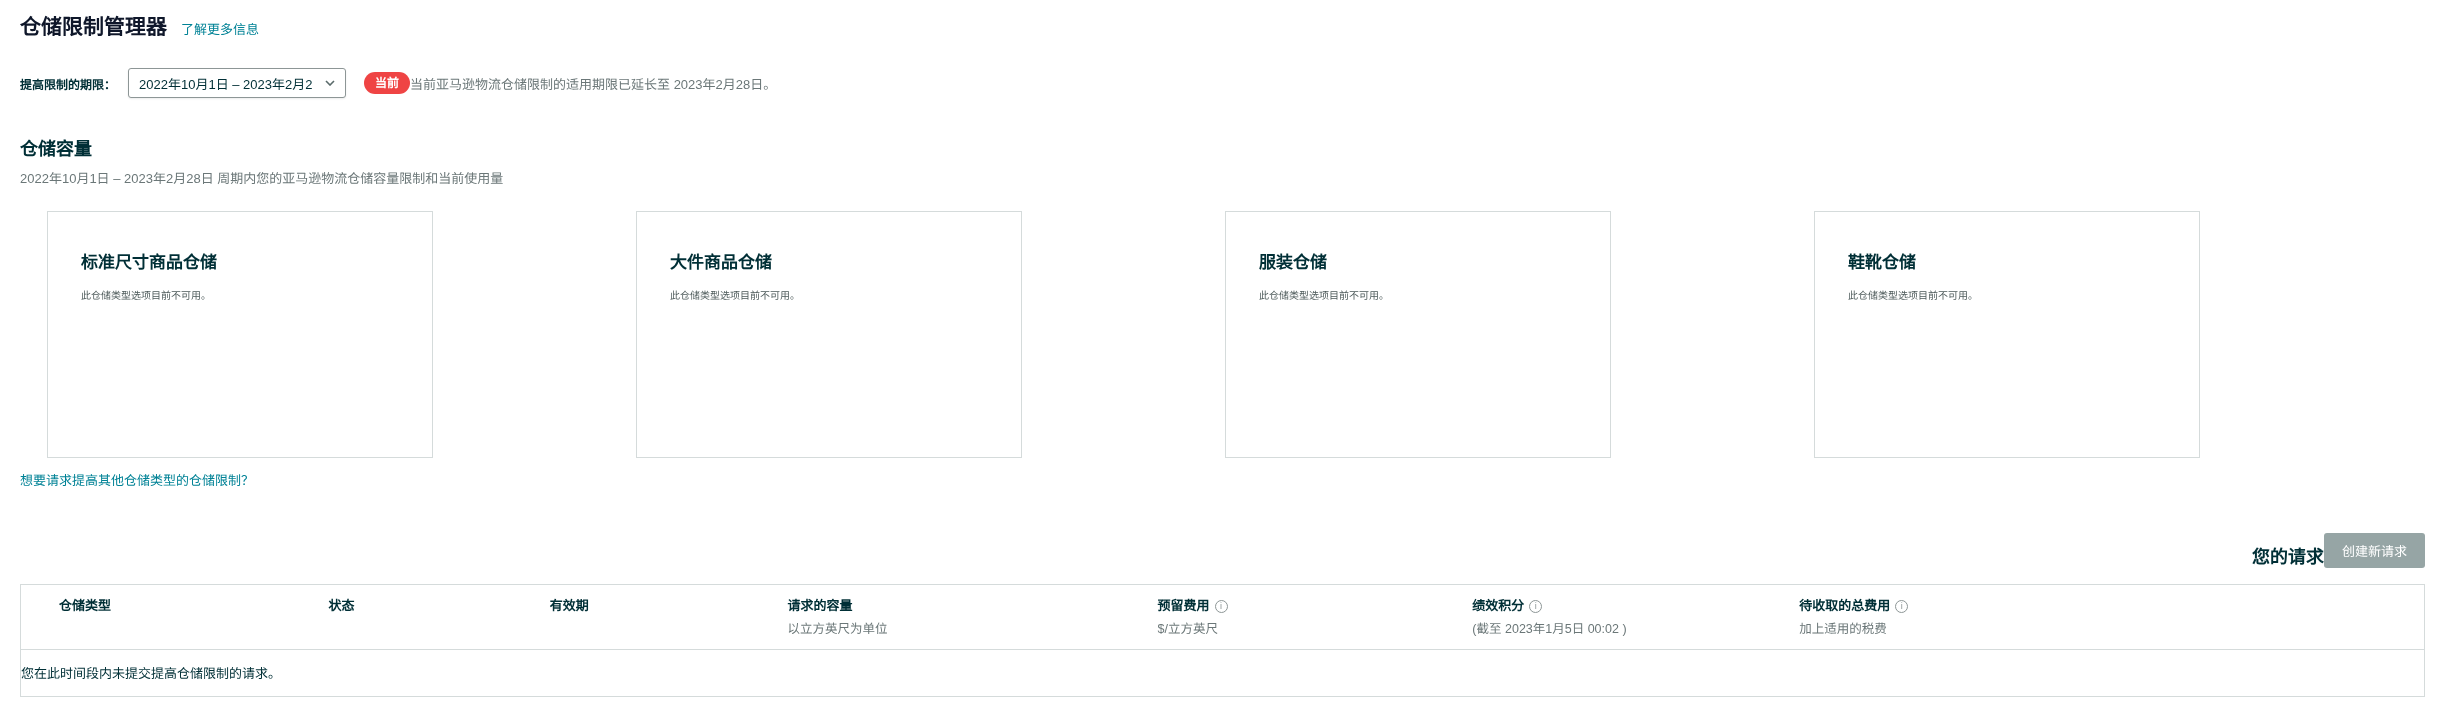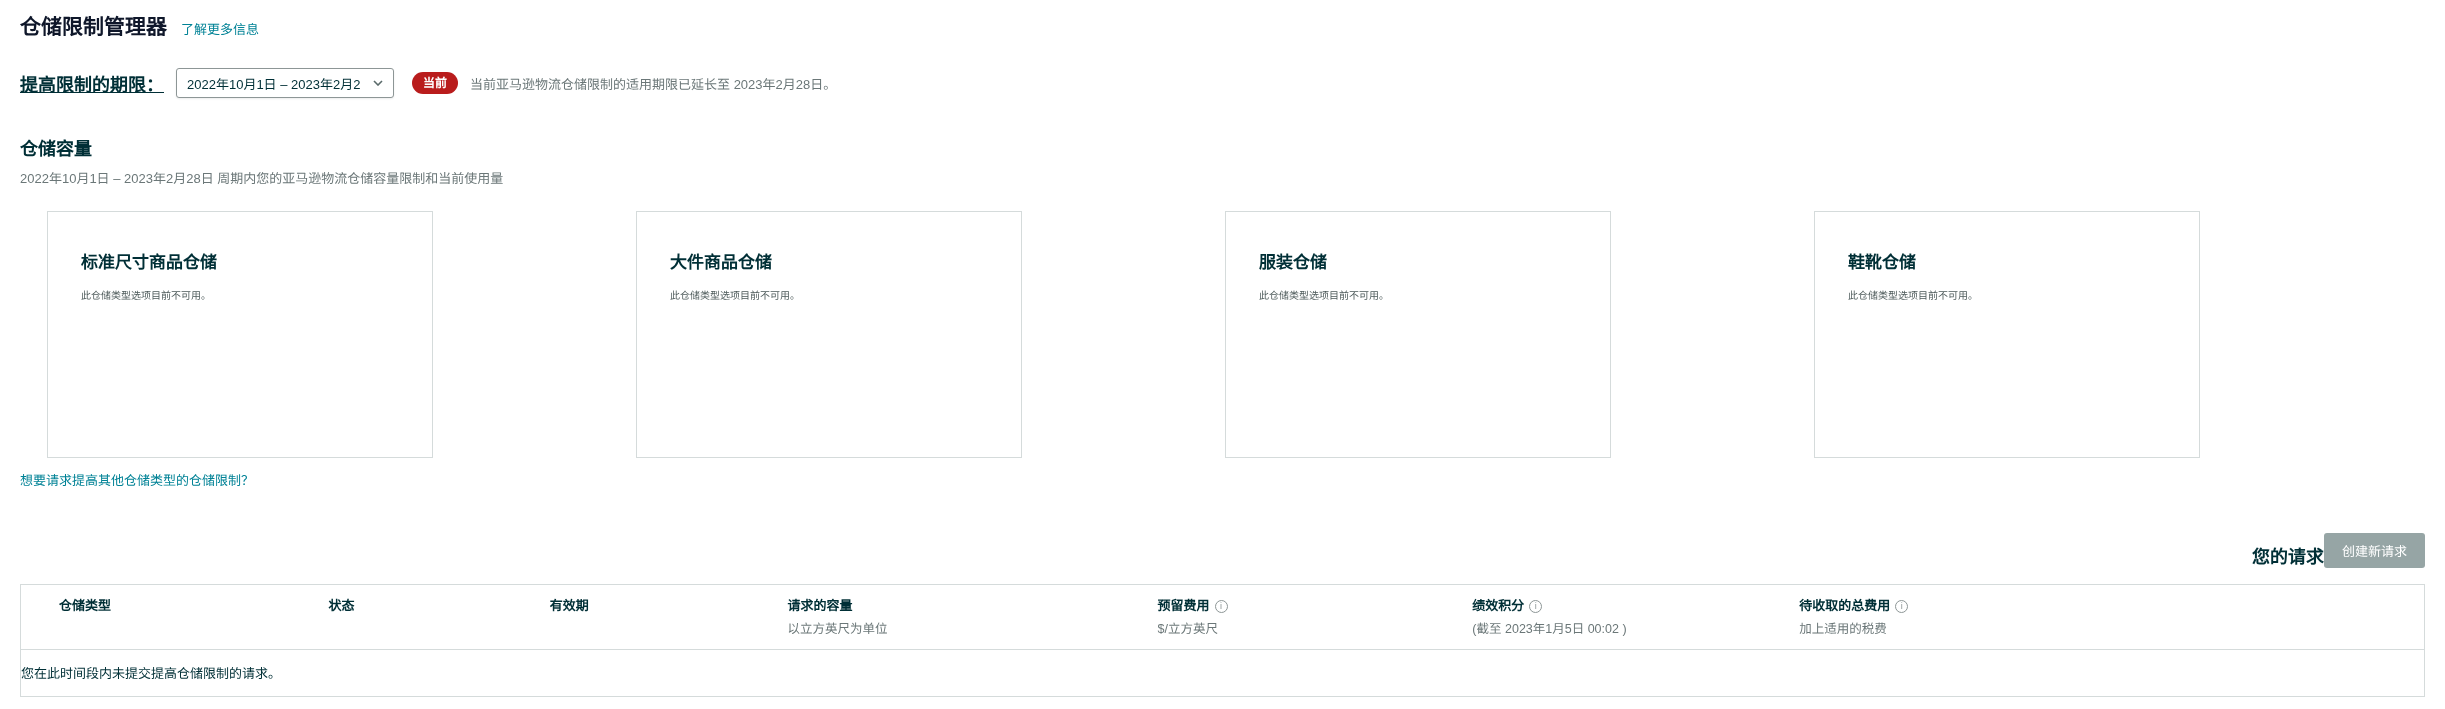--- a/index.html
+++ b/index.html
@@ -11,35 +11,35 @@
   }
   .page { padding: 12px 20px 0 20px; }
 
   
   .page-header { display: flex; align-items: baseline; }
   .page-title { font-size: 21px; font-weight: bold; color: #0f172a; line-height: 30px; }
   .learn-more { margin-left: 14px; font-size: 13px; color: #008296; text-decoration: none; cursor: pointer; }
 
   
   .period-row { margin-top: 26px; display: flex; align-items: center; }
-  .period-label { font-size: 18px; font-weight: bold; text-decoration: underline; }
+  .period-label { font-size: 12px; font-weight: bold; }
   .select-box {
     margin-left: 12px; width: 218px; height: 30px;
     border: 1px solid #8d9696; border-radius: 3px; background: #fff;
     display: flex; align-items: center; justify-content: space-between;
     padding: 0 10px; font-size: 13px; cursor: pointer;
     box-shadow: 0 1px 2px rgba(15,17,17,.08);
   }
   .chevron { width: 10px; height: 6px; flex: 0 0 auto; }
   .badge {
-    margin-left: 18px; background: #b91c1c; color: #fff;
+    margin-left: 18px; background: #ef4444; color: #fff;
     font-size: 12px; font-weight: bold; line-height: 1;
     padding: 5px 11px; border-radius: 11px; white-space: nowrap;
   }
-  .period-note { margin-left: 12px; font-size: 13px; color: #6b7778; }
+  .period-note { margin-left: 0; font-size: 13px; color: #6b7778; }
 
   
   .section-title { margin-top: 36px; font-size: 18px; font-weight: bold; color: #002f36; }
   .section-subtitle { margin-top: 8px; font-size: 13px; color: #6b7778; }
 
   .cards { margin-top: 24px; margin-left: 27px; display: flex; gap: 203px; }
   .card {
     width: 386px; height: 247px; background: #fff;
     border: 1px solid #d5dbdb; padding: 36px 33px; flex: 0 0 auto;
   }

